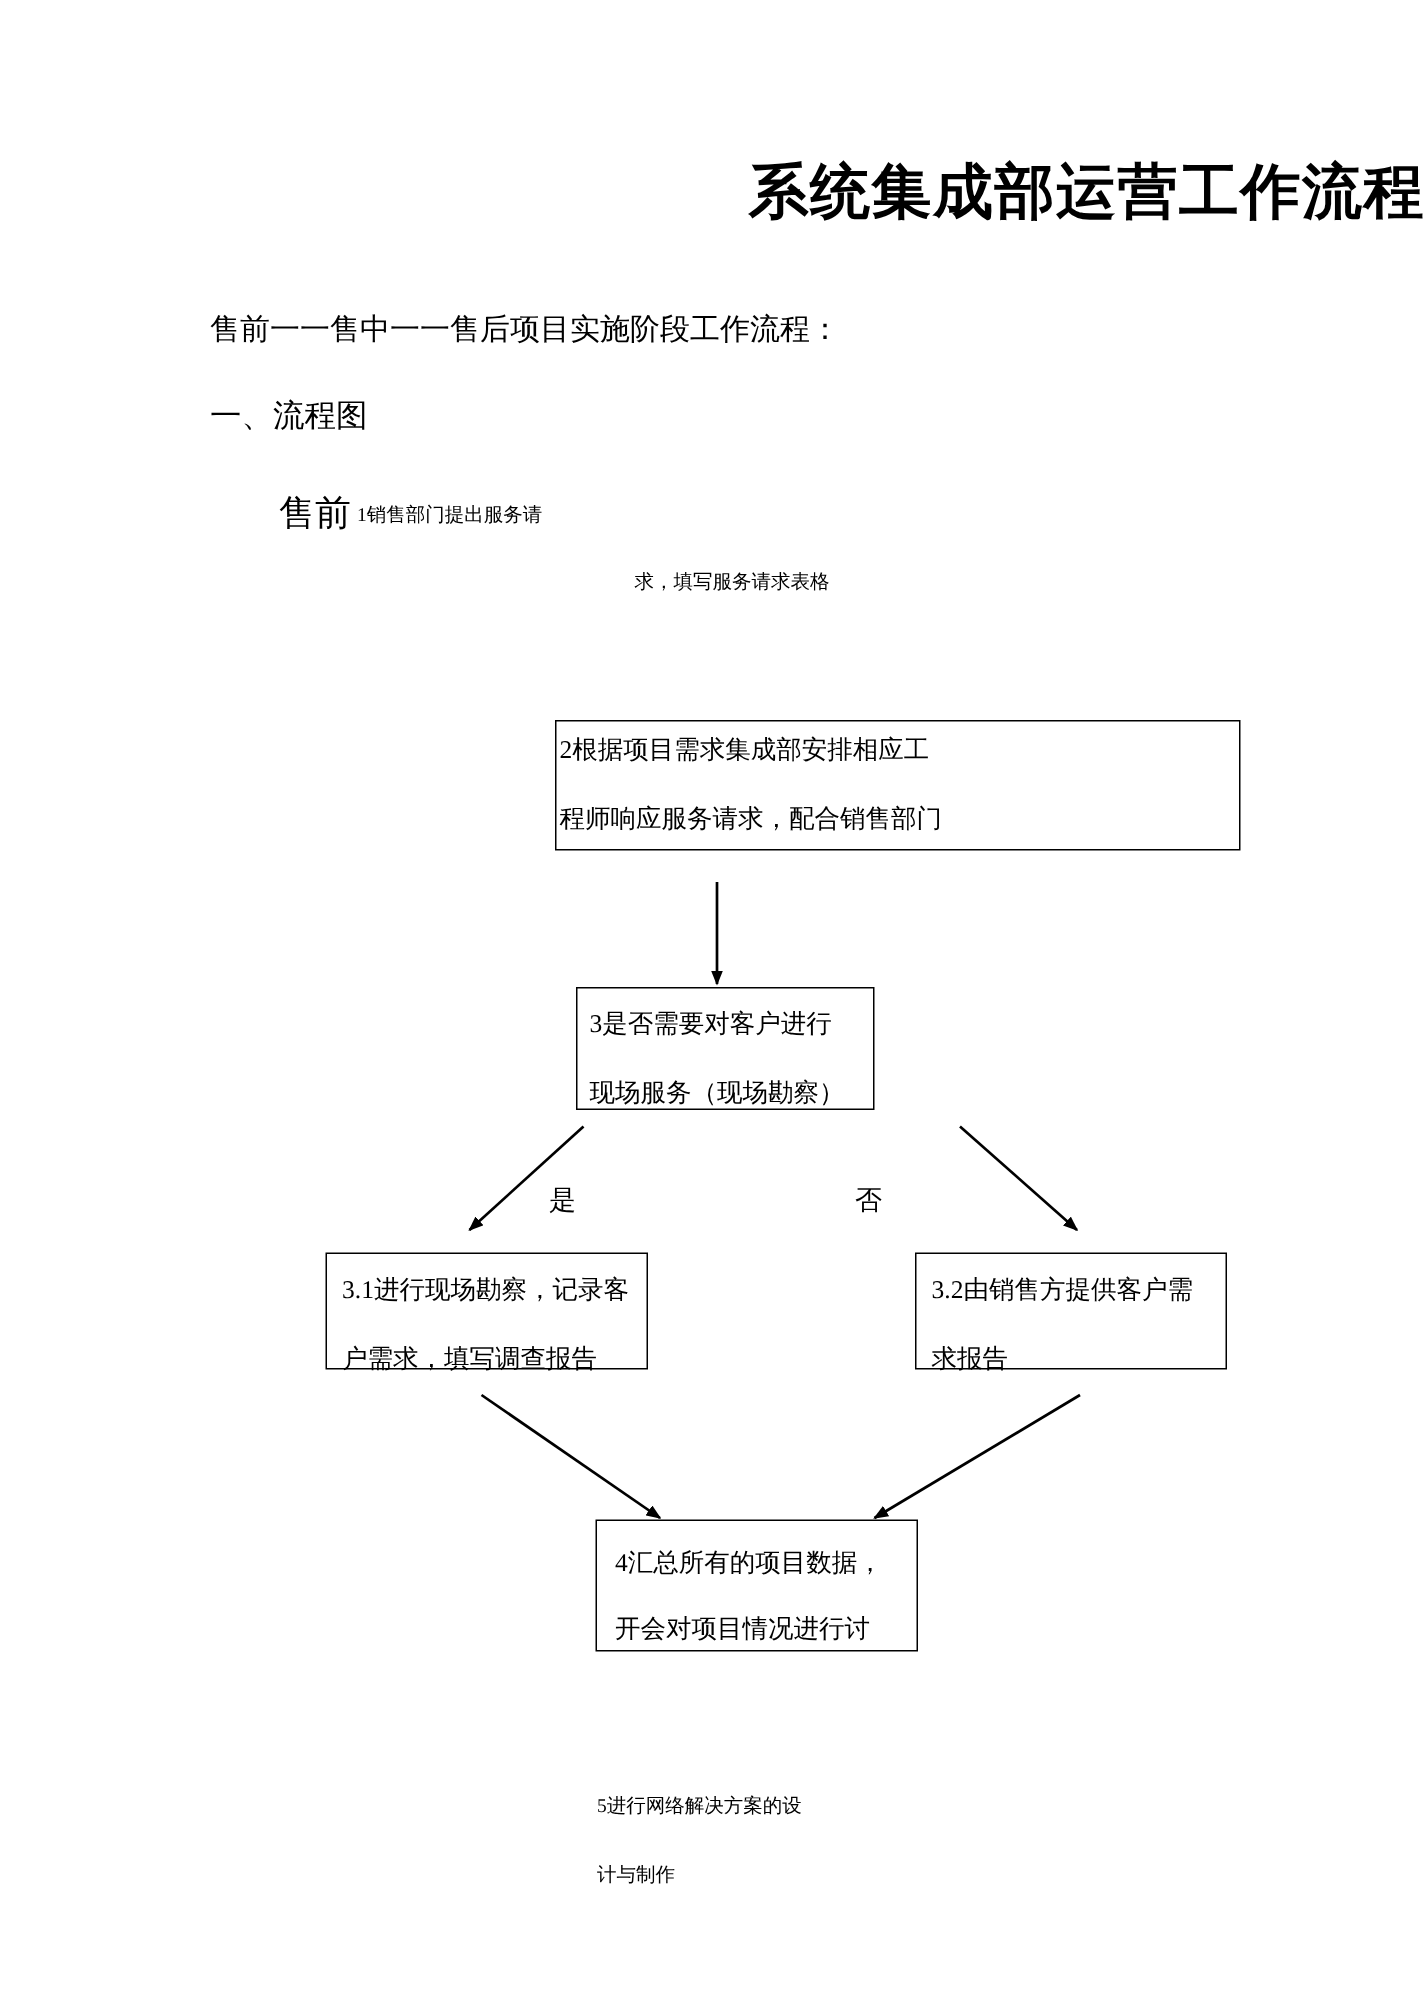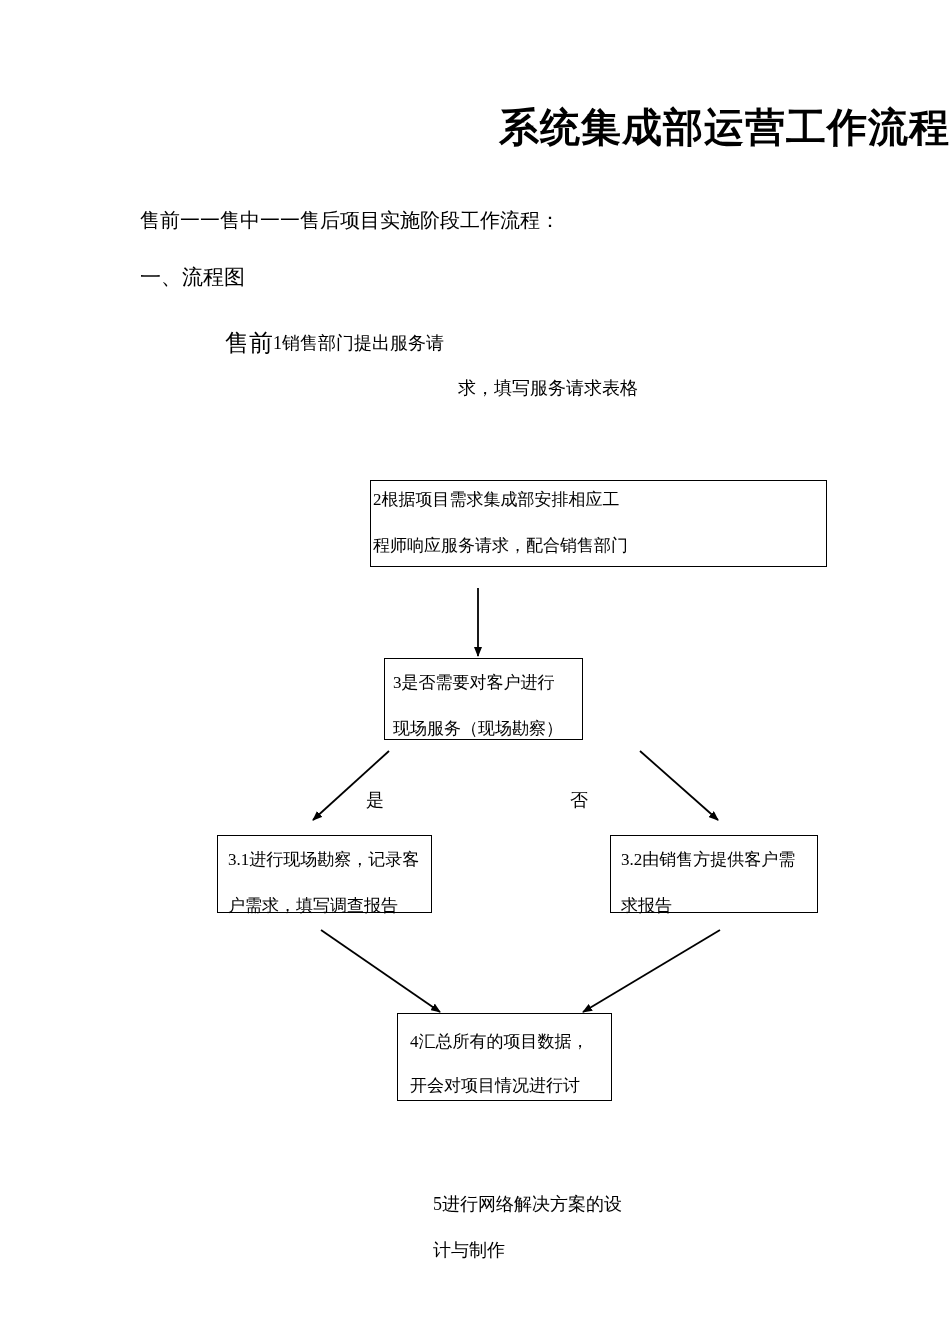--- a/index.html
+++ b/index.html
@@ -53,28 +53,26 @@
   }
 
   
   .stage-label {
     position: absolute;
     left: 186px;
     top: 328px;
     font-size: 24px;
     line-height: 30px;
     white-space: nowrap;
-    margin-left: 39px;
   }
   .node-text {
     position: absolute;
-    font-size: 18px;
+    font-size: 13px;
     line-height: 20px;
     white-space: nowrap;
-    margin-left: 35px;
   }
   .n1-line1 { left: 238px; top: 333px; }
   .n1-line2 { left: 423px; top: 378px; }
 
   .n5-line1 { left: 398px; top: 1194px; }
   .n5-line2 { left: 398px; top: 1240px; }
 
   
   .box {
     position: absolute;

